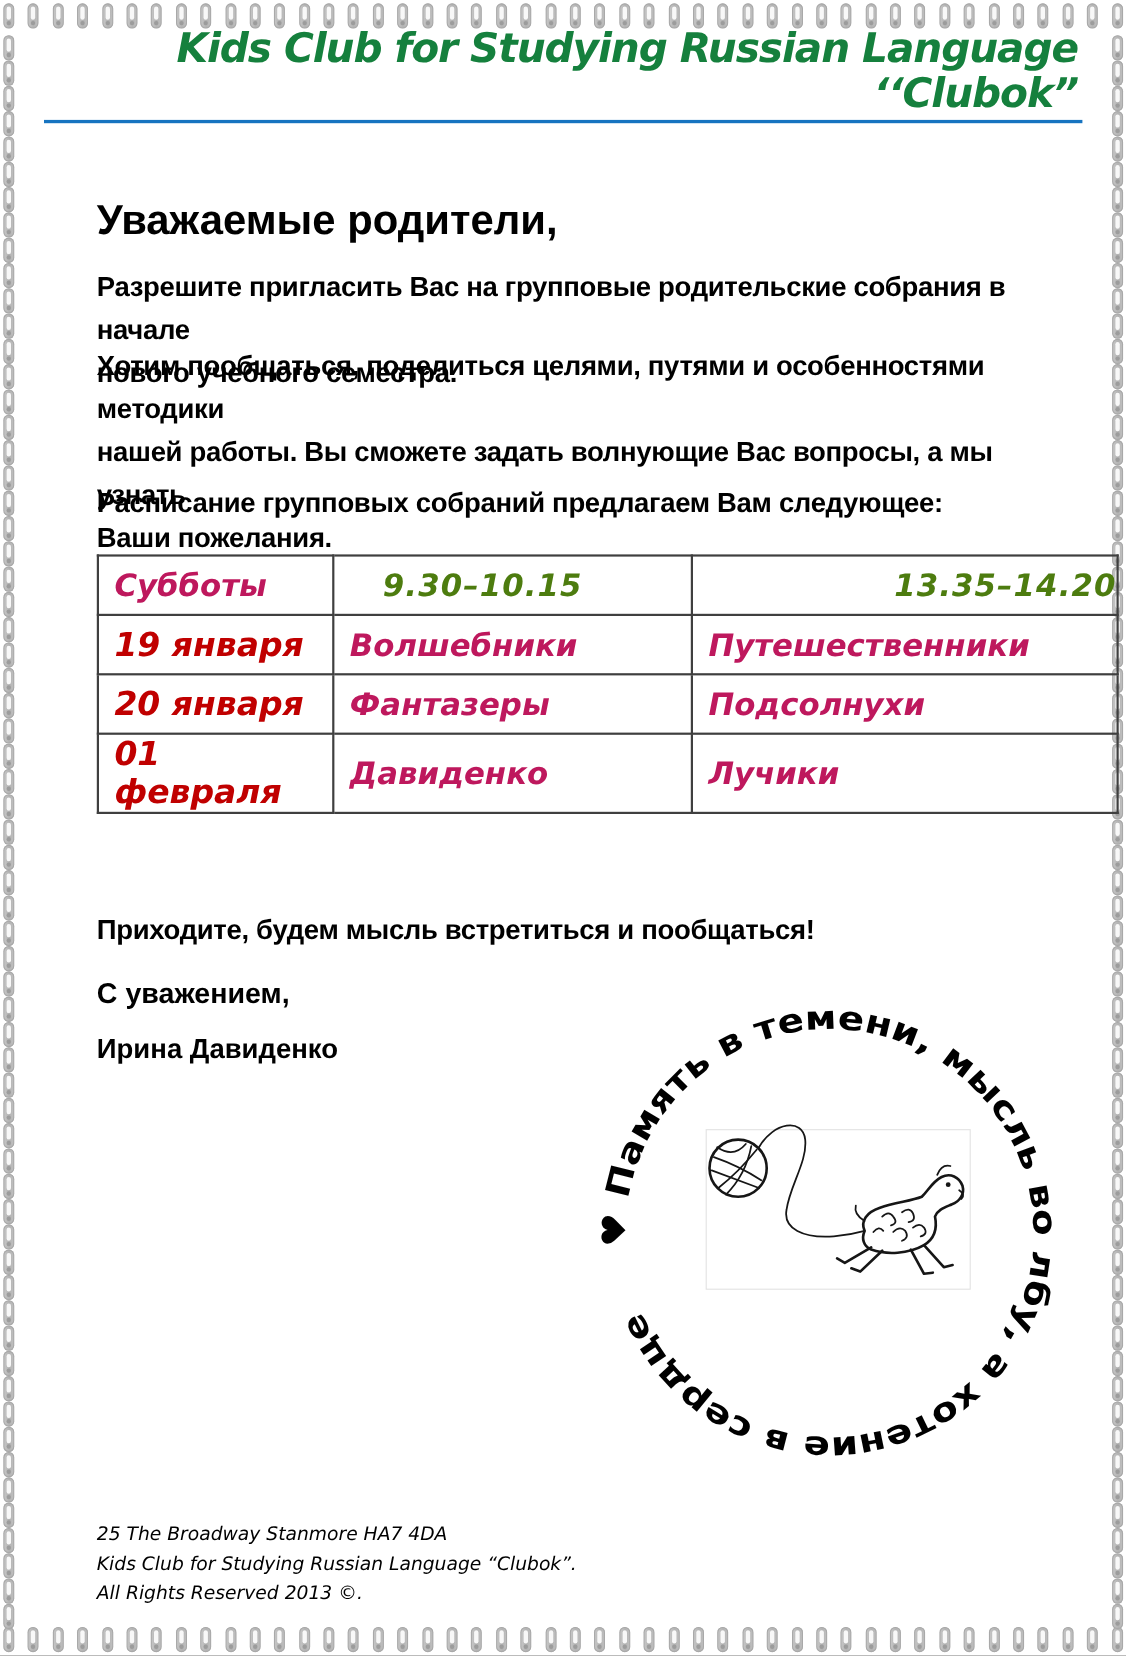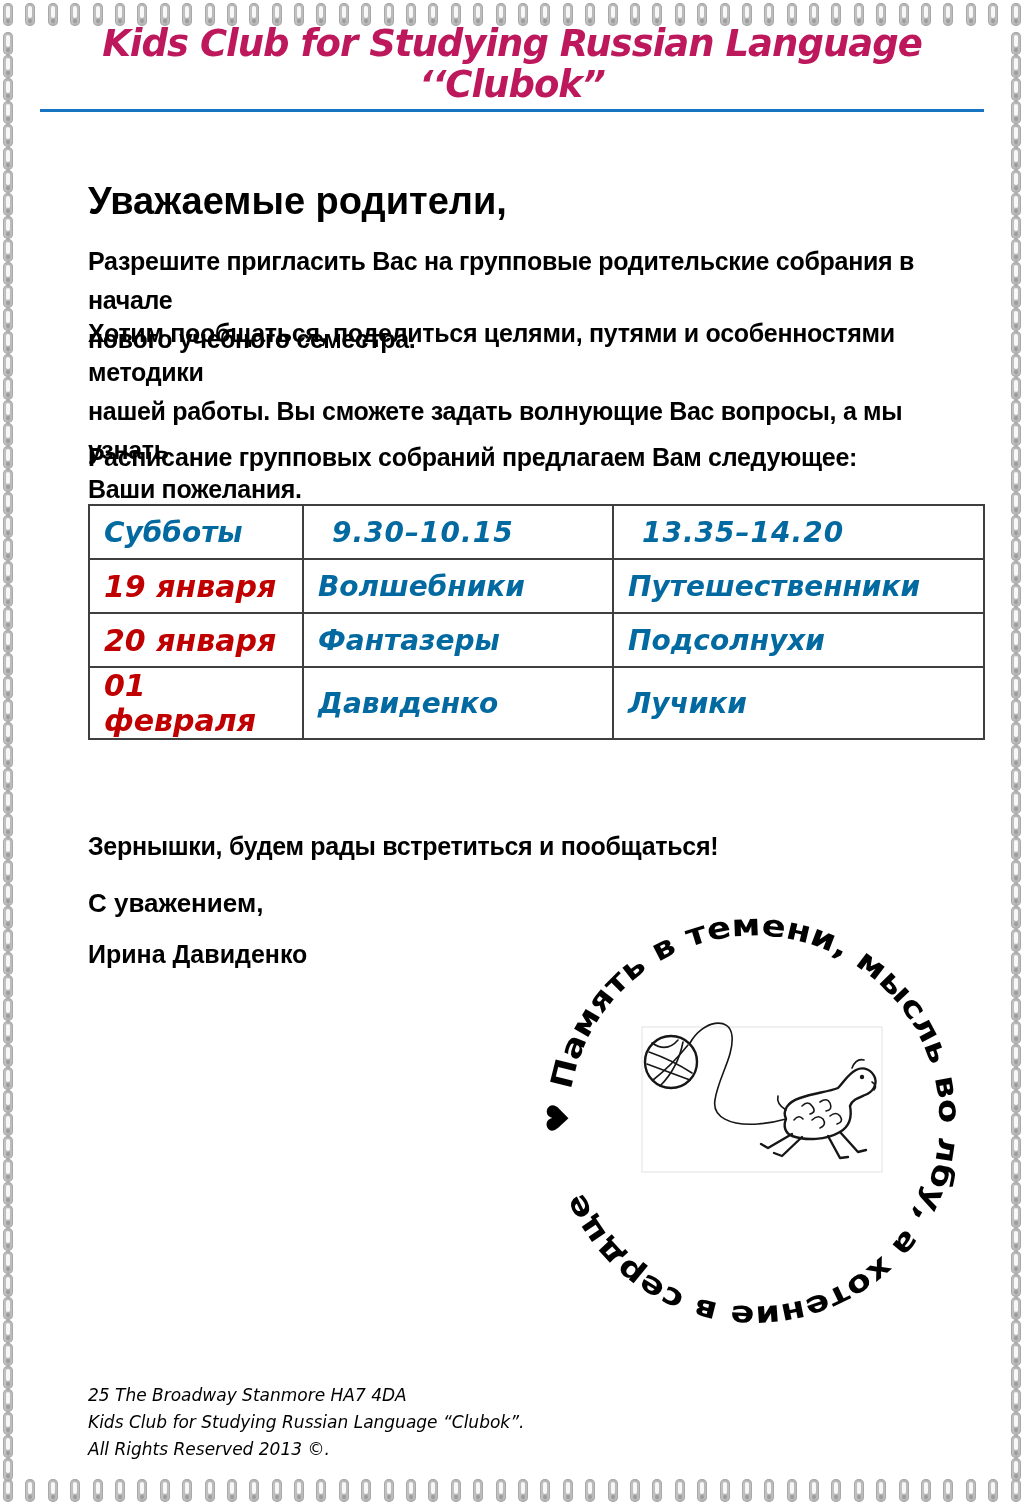--- a/index.html
+++ b/index.html
@@ -34,24 +34,25 @@
     border-radius:2px; background:#9c9c9c;
   }
 
   
   .title-block { position:absolute; top:24px; left:40px; right:40px; text-align:center; }
   .doc-title {
     display:inline-block;
     font-family:"DejaVu Sans", sans-serif;
     font-style:italic; font-weight:700;
     font-size:37px; letter-spacing:-1px;
-    color:#be185d;
+    color:#15803d;
     border-bottom:3px solid #1774c0;
     padding:0 4px 4px 4px;
     line-height:1.1;
+    text-align:right;
   }
   .title-reflection-wrap { height:30px; overflow:hidden; margin-top:1px; }
 
   
   .body-text {
     position:absolute; left:88px; right:40px;
     color:#000;
     font-weight:700;
     white-space:pre-line;
   }
@@ -62,26 +63,26 @@
   #closing     { top:832px; font-size:25px; letter-spacing:-0.3px; }
   #valediction { top:888px; font-size:26px; }
   #signature   { top:940px; font-size:25px; }
 
   
   .schedule { position:absolute; left:88px; top:504px; border-collapse:collapse; }
   .schedule td {
     border:2px solid #3f3f3f;
     height:52px; padding:0 0 0 14px; vertical-align:middle;
     font-family:"DejaVu Sans", sans-serif; font-style:italic; font-weight:700;
-    font-size:28px; color:#0369a1;
+    font-size:28px; color:#be185d;
   }
   .schedule .c-day   { width:198px; }
   .schedule .c-time1 { width:280px; }
-  .schedule .c-time2 { width:341px; }
-  .schedule .t-time  { color:#0369a1; letter-spacing:1px; padding-left:28px; }
+  .schedule .c-time2 { width:341px;text-align:right; }
+  .schedule .t-time  { color:#4d7c0f; letter-spacing:1px; padding-left:44px; }
   .schedule .t-date  { color:#c00000; font-size:30px; }
 
   
   .logo-svg { position:absolute; left:520px; top:910px; }
   .logo-svg text {
     font-family:"DejaVu Sans", sans-serif;
     font-weight:700; font-size:30px; fill:#000;
   }
   .line-draw { stroke:#161616; fill:none; stroke-width:2.4; stroke-linecap:round; stroke-linejoin:round; }
   .line-thin { stroke:#161616; fill:none; stroke-width:1.6; stroke-linecap:round; }
@@ -359,21 +360,21 @@
         <td>Подсолнухи</td>
       </tr>
       <tr>
         <td class="t-date">01 февраля</td>
         <td>Давиденко</td>
         <td>Лучики</td>
       </tr>
     </tbody>
   </table>
 
-  <div class="body-text" id="closing">Зернышки, будем рады встретиться и пообщаться!</div>
+  <div class="body-text" id="closing">Приходите, будем мысль встретиться и пообщаться!</div>
   <div class="body-text" id="valediction">С уважением,</div>
   <div class="body-text" id="signature">Ирина Давиденко</div>
 
   <svg class="logo-svg" width="470" height="420" viewBox="0 0 470 420" aria-hidden="true">
     <defs>
       <path id="circlePath" d="M 49 224 A 185 185 0 1 1 419 198 A 185 185 0 1 1 49 224" fill="none"></path>
     </defs>
     <text>
       <textPath href="#circlePath" xlink:href="#circlePath" textLength="1105" lengthAdjust="spacingAndGlyphs">♥ Память в темени, мысль во лбу, а хотение в сердце</textPath>
     </text>

